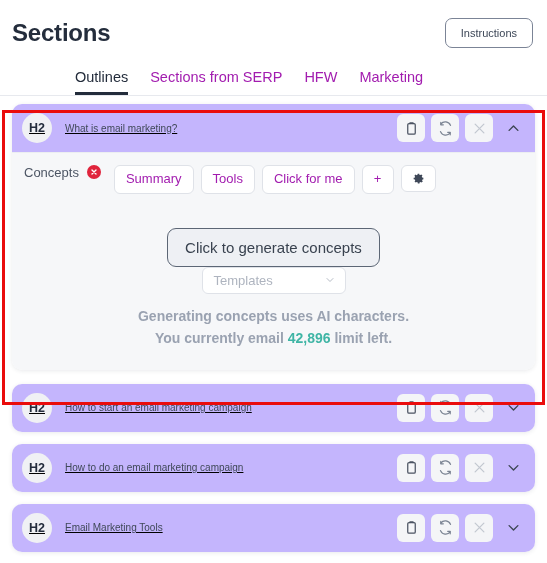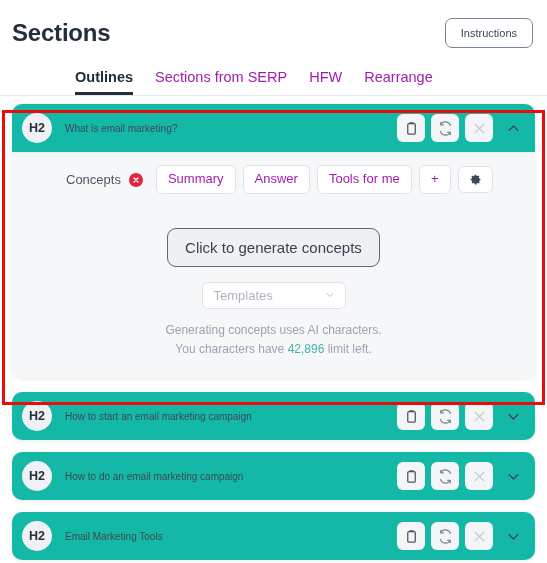--- a/index.html
+++ b/index.html
@@ -41,21 +41,21 @@
     margin-top: 16px;
     border-bottom: 1px solid #e7e9ee;
     height: 32px;
   }
   .tab {
     font-size: 14.5px; color: #a21caf;
     padding-bottom: 7px; cursor: pointer;
     border-bottom: 3px solid transparent;
     white-space: nowrap;
   }
-  .tab.active { color: #232c3b; border-bottom-color: #232c3b; font-weight: bold; }
+  .tab.active { color: #232c3b; border-bottom-color: #232c3b; font-weight: normal; }
 
   
   .annot-box {
     position: absolute;
     left: 2px; top: 110px;
     width: 543px; height: 295px;
     border: 3px solid #ea0c0c;
     pointer-events: none;
     z-index: 5;
   }
@@ -68,21 +68,22 @@
     border-radius: 10px;
     box-shadow: 0 1px 4px rgba(42,52,70,0.10);
     margin-bottom: 12px;
     overflow: hidden;
   }
   .section-card.expanded { margin-bottom: 14px; }
 
   .card-head {
     display: flex; align-items: center;
     height: 48px; padding: 0 8px 0 10px;
-    background: #14b8a6;
+    background: #c4b5fd;
+    text-decoration: underline;
   }
   .h2-badge {
     width: 30px; height: 30px; border-radius: 50%;
     background: #f0f1f4; color: #242d3c;
     font-size: 12.5px; font-weight: bold;
     display: flex; align-items: center; justify-content: center;
     flex: 0 0 auto;
   }
   .card-title {
     font-size: 10px; color: #3f4858;
@@ -99,23 +100,22 @@
   .icon-btn.plain { background: transparent; }
   .icon-btn svg { display: block; }
 
   
   .card-body {
     background: #f6f7f9;
     border-top: 1px solid #eceef1;
     padding: 12px 12px 20px 12px;
   }
   .concept-row {
-    display: flex; align-items: center; gap: 7px;
+    display: flex; align-items: flex-start; gap: 7px;
     margin-bottom: 8px;
-    margin-left: 42px;
   }
   .concept-label {
     font-size: 13px; color: #4c5564; margin-right: 1px;
   }
   .err-badge {
     width: 14px; height: 14px; border-radius: 50%;
     background: #e0243c; display: flex;
     align-items: center; justify-content: center;
     margin-right: 6px; flex: 0 0 auto; cursor: pointer;
   }
@@ -135,52 +135,51 @@
   .gen-btn {
     font-family: "Liberation Sans", sans-serif;
     font-size: 15px; color: #39424f;
     background: #eef0f4;
     border: 1px solid #5c6675;
     border-radius: 9px;
     padding: 10px 17px;
     cursor: pointer; line-height: 1.15;
   }
   .tpl-select {
-    margin-top: 15px;
     width: 144px; height: 27px;
     background: #ffffff;
     border: 1px solid #dfe2e8;
     border-radius: 6px;
     display: flex; align-items: center; justify-content: space-between;
     padding: 0 9px 0 11px;
     cursor: pointer;
   }
   .tpl-placeholder { font-size: 13px; color: #aeb4bf; }
   .hint {
     margin-top: 12px;
-    font-size: 12px; color: #9aa2b1;
-    text-align: center; line-height: 1.55;
+    font-size: 14px; color: #9aa2b1;
+    text-align: center; line-height: 1.55; font-weight: bold;
   }
   .hint .amount { color: #3fb5a5; }
 </style>
 </head>
 <body>
 
 <div class="page">
 
   <div class="header">
     <h1 class="page-title">Sections</h1>
     <button class="instructions-btn">Instructions</button>
   </div>
 
   <div class="tabs">
     <div class="tab active">Outlines</div>
     <div class="tab">Sections from SERP</div>
     <div class="tab">HFW</div>
-    <div class="tab">Rearrange</div>
+    <div class="tab">Marketing</div>
   </div>
 
   <div class="annot-box"></div>
 
   <div class="sections">
 
     <div class="section-card expanded">
       <div class="card-head">
         <div class="h2-badge">H2</div>
         <div class="card-title">What is email marketing?</div>
@@ -214,22 +213,22 @@
 
       <div class="card-body">
         <div class="concept-row">
           <span class="concept-label">Concepts</span>
           <span class="err-badge">
             <svg width="8" height="8" viewBox="0 0 24 24" fill="none" stroke="#ffffff" stroke-width="4" stroke-linecap="round">
                 <path d="M6 6l12 12M18 6L6 18"></path>
               </svg>
           </span>
           <button class="pill">Summary</button>
-          <button class="pill">Answer</button>
-          <button class="pill">Tools for me</button>
+          <button class="pill">Tools</button>
+          <button class="pill">Click for me</button>
           <button class="pill square">+</button>
           <button class="pill square">
             <svg width="13" height="13" viewBox="0 0 24 24" fill="#3f4858">
                 <path d="M12 8a4 4 0 1 0 0 8 4 4 0 0 0 0-8zm0 6a2 2 0 1 1 0-4 2 2 0 0 1 0 4z"></path>
                 <path d="M21 13.5v-3l-2.3-.4a7 7 0 0 0-.7-1.7l1.3-1.9-2.1-2.1-1.9 1.3a7 7 0 0 0-1.7-.7L13.5 3h-3l-.4 2.3a7 7 0 0 0-1.7.7L6.5 4.7 4.4 6.8l1.3 1.9a7 7 0 0 0-.7 1.7L3 10.5v3l2.3.4a7 7 0 0 0 .7 1.7l-1.3 1.9 2.1 2.1 1.9-1.3a7 7 0 0 0 1.7.7l.4 2.3h3l.4-2.3a7 7 0 0 0 1.7-.7l1.9 1.3 2.1-2.1-1.3-1.9a7 7 0 0 0 .7-1.7l2.3-.4z"></path>
               </svg>
           </button>
         </div>
 
         <div class="gen-area">
@@ -240,21 +239,21 @@
             <span>
               <svg width="12" height="12" viewBox="0 0 24 24" fill="none" stroke="#b6bcc6" stroke-width="2" stroke-linecap="round" stroke-linejoin="round">
                   <path d="M6 9l6 6 6-6"></path>
                 </svg>
             </span>
           </div>
 
           <div class="hint">
             <div>Generating concepts uses AI characters.</div>
             <div>
-              <span>You characters have </span><span class="amount">42,896</span><span> limit left.</span>
+              <span>You currently email </span><span class="amount">42,896</span><span> limit left.</span>
             </div>
           </div>
         </div>
       </div>
     </div>
 
     <div class="section-card">
       <div class="card-head">
         <div class="h2-badge">H2</div>
         <div class="card-title">How to start an email marketing campaign</div>

